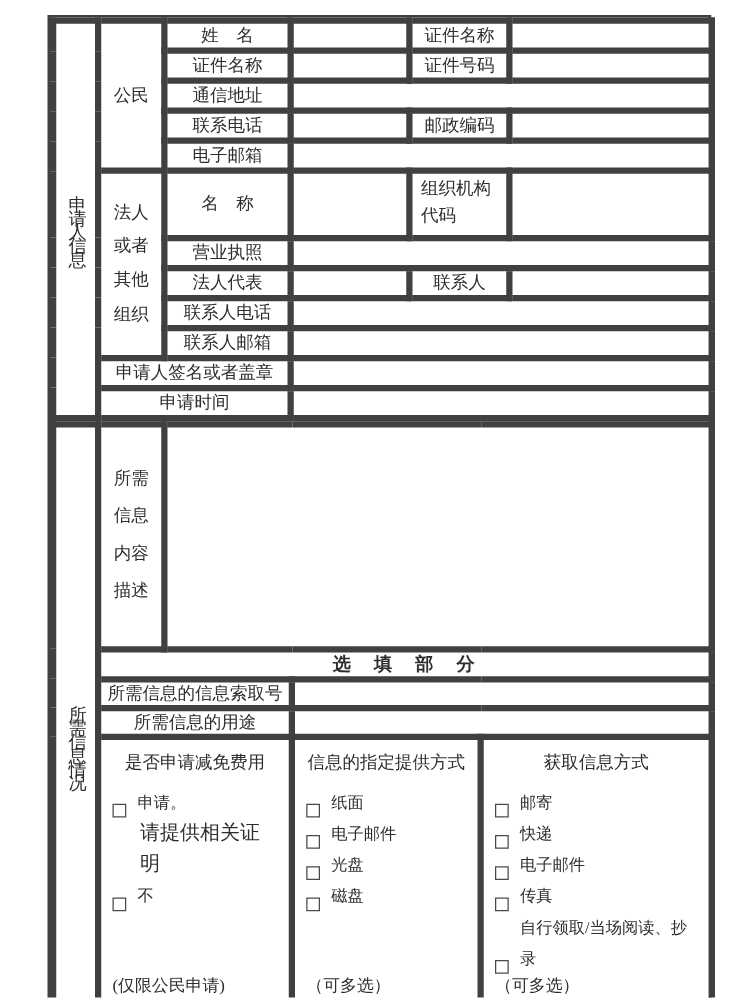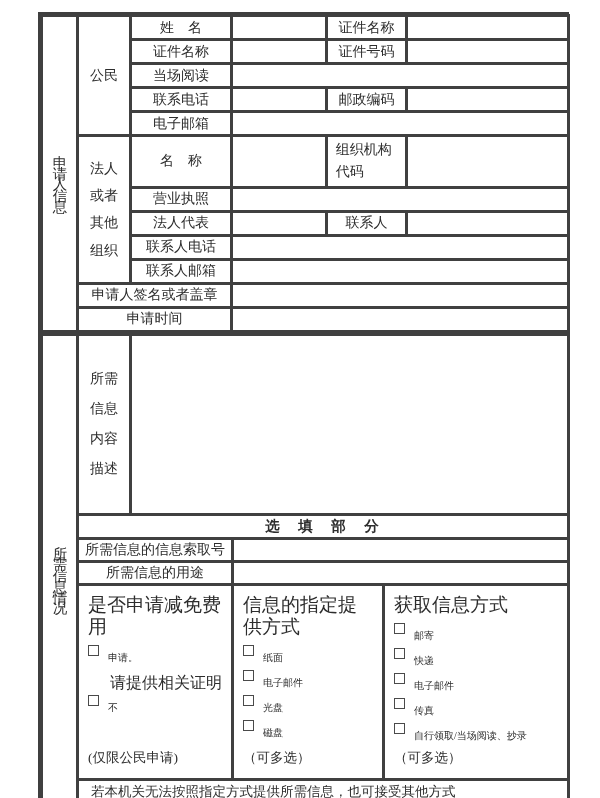--- a/index.html
+++ b/index.html
@@ -9,21 +9,21 @@
     font-family:"Liberation Serif","DejaVu Serif",serif;
     color:#2d2d2d;
     position:relative;
   }
   .form-wrap {
     position:absolute; left:38px; top:12px; width:531px;
     border:2px solid #3f3f3f;
   }
   table { border-collapse:collapse; table-layout:fixed; width:527px; }
   td {
-    border:3px solid #404040;
+    border:5px solid #404040;
     font-size:14px;
     text-align:center;
     vertical-align:middle;
     overflow:hidden;
   }
   
   #t1 td { height:24px; }
   #t1 tr.dbl td { height:45px; }
   #t2 tr.big td { height:180px; }
   #t2 tr.hd td { height:24px;margin-left:31px; }
@@ -38,22 +38,22 @@
     letter-spacing:11px;
     font-size:14.5px;
     display:inline-block;
   }
   .grp-narrow { width:2.3em; margin:12px auto; line-height:1.95; text-align:center; }
   .lbl-wrap4 { width:4.4em; margin:2px auto; line-height:1.6; text-align:left; }
   .desc-lbl { width:2.3em; margin:0 auto; line-height:2.15; text-align:center; }
   .optional-hd { font-weight:bold; font-size:14.5px; letter-spacing:2px; }
 
   .col-flex { display:flex; flex-direction:column; height:100%; }
-  .choice-title { font-size:19px; margin-bottom:7px; line-height:22px; }
-  .cb-item { display:flex; align-items:flex-start; line-height:25px; font-size:10px; }
+  .choice-title { font-size:14px; margin-bottom:7px; line-height:22px;text-align:center; }
+  .cb-item { display:flex; align-items:flex-end; line-height:25px; font-size:13px; }
   .cb {
     display:inline-block; width:11px; height:11px;
     border:1.5px solid #4a4a4a; background:#fff;
     margin-right:9px; flex:0 0 auto;
   }
   .cb-sub { padding-left:22px; line-height:25px; font-size:16px; }
   .col-note { margin-top:auto; font-size:13.5px; line-height:20px; }
   .foot-line { display:flex; align-items:center; font-size:13.5px; }
 </style>
 </head>
@@ -81,21 +81,21 @@
       <td>证件名称</td>
       <td></td>
     </tr>
     <tr>
       <td>证件名称</td>
       <td></td>
       <td>证件号码</td>
       <td></td>
     </tr>
     <tr>
-      <td>当场阅读</td>
+      <td>通信地址</td>
       <td colspan="3"></td>
     </tr>
     <tr>
       <td>联系电话</td>
       <td></td>
       <td>邮政编码</td>
       <td></td>
     </tr>
     <tr>
       <td>电子邮箱</td>

